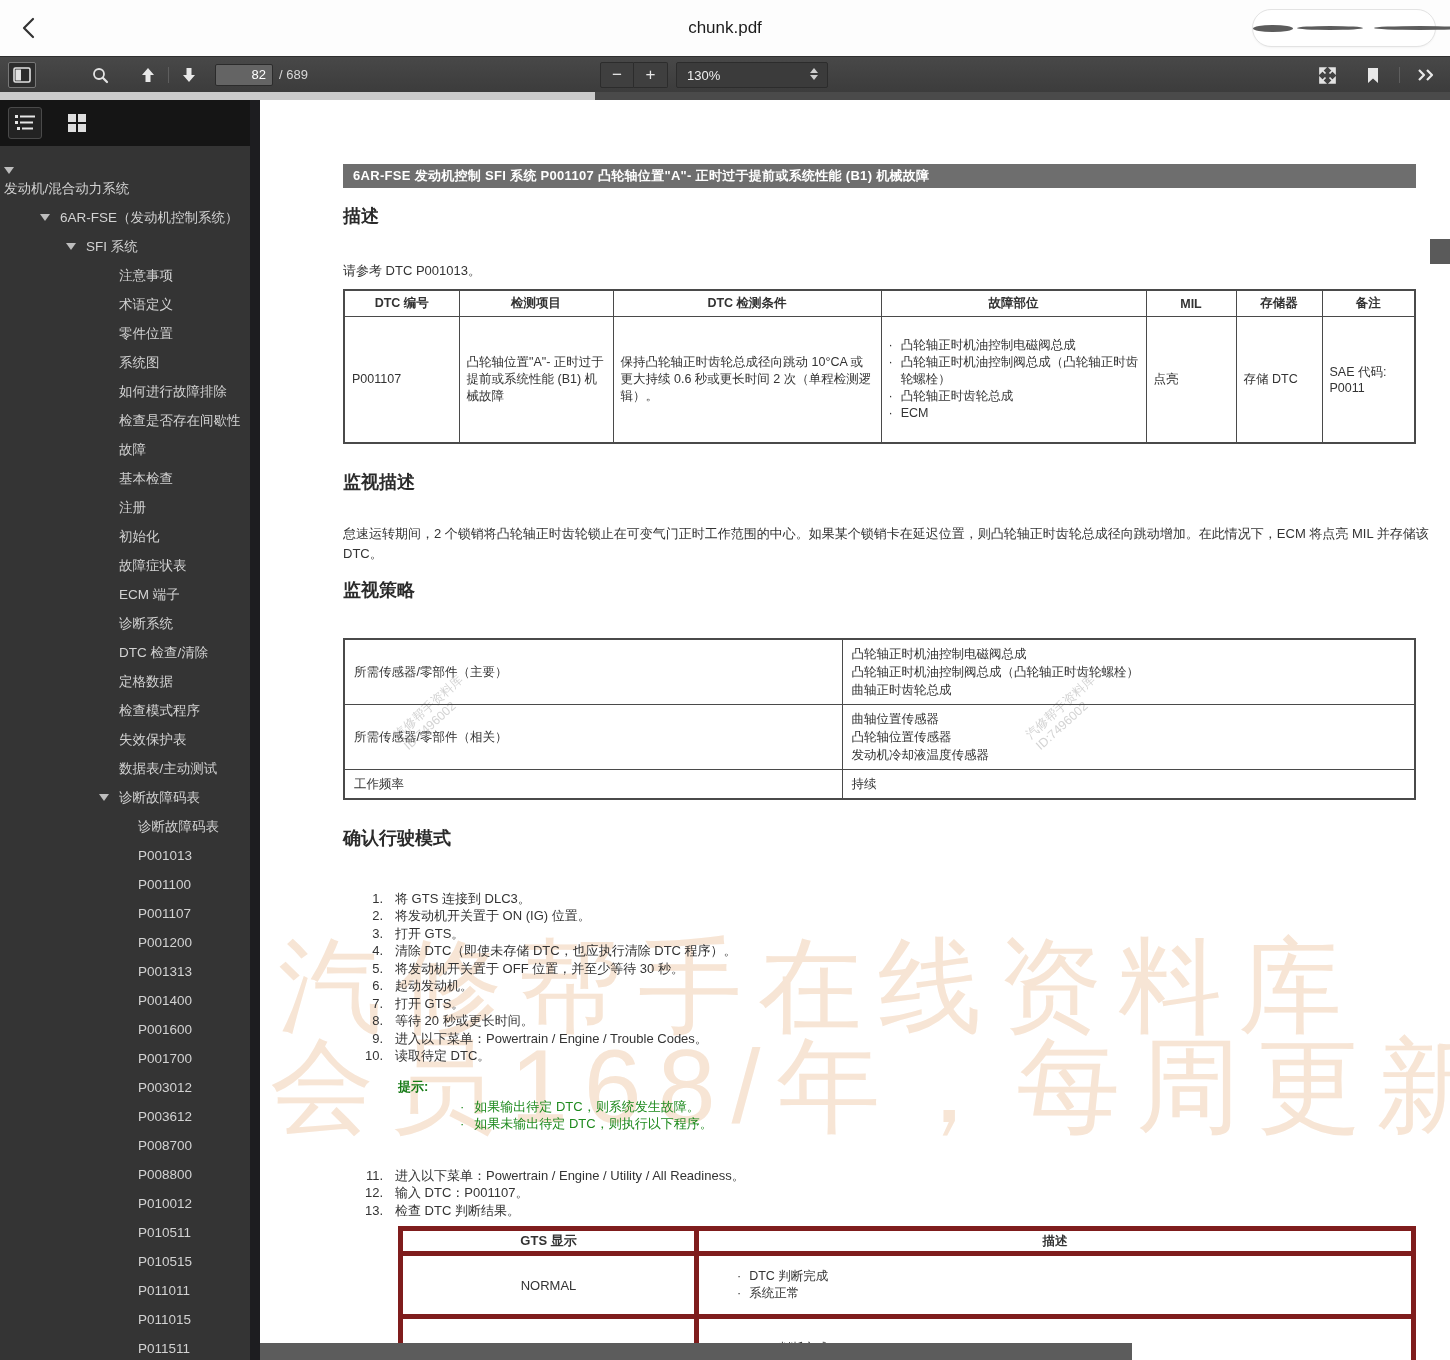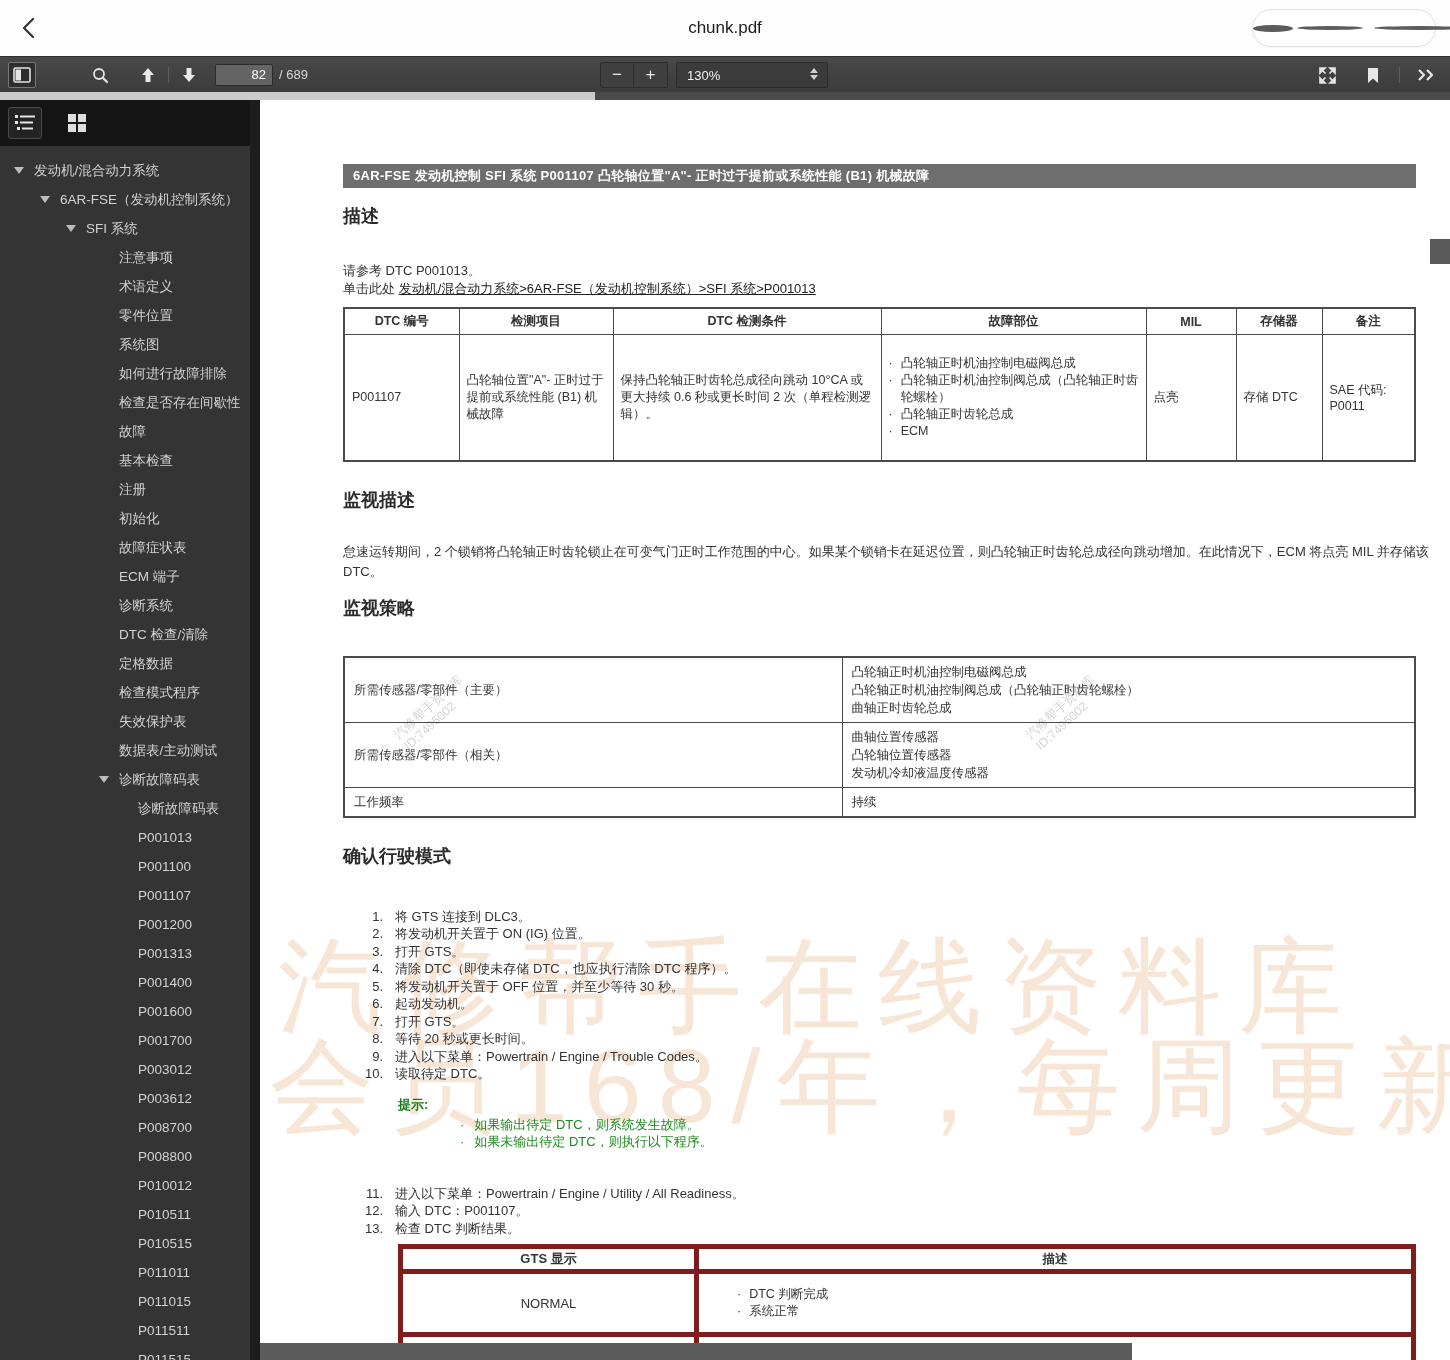--- a/index.html
+++ b/index.html
@@ -47,21 +47,21 @@
   .main { display:flex; height:1260px; }
   .sidebar { width:250px; background:#343434; display:flex; flex-direction:column; overflow:hidden; }
   .side-head { height:46px; background:#151515; display:flex; align-items:center; padding-left:8px; gap:18px; flex:none; }
   .sbtn { width:34px; height:32px; display:flex; align-items:center; justify-content:center; border-radius:3px; cursor:pointer; }
   .sbtn.active { background:#232323; border:1px solid #4a4a4a; }
   .tree { padding:10px 0 0 0; overflow:hidden; }
   .ti { display:flex; align-items:flex-start; line-height:29px; font-size:13.5px; color:#d2d2d2; cursor:pointer; }
   .ti .tri { flex:none; width:20px; padding-top:11px; }
   .ti .tri i { display:block; width:0; height:0; border-left:5px solid transparent; border-right:5px solid transparent;
     border-top:7px solid #bdbdbd; }
-  .d0{ padding-left:14px; } .d1{ padding-left:40px; } .d2{ padding-left:66px; }
+  .d0{ padding-left:4px;flex-direction:column; } .d1{ padding-left:40px; } .d2{ padding-left:66px; }
   .d3{ padding-left:92px;margin-left:7px; } .d4{ padding-left:118px; }
   .splitter { width:10px; background:#1d1d20; flex:none; }
 
   
   .viewer { position:relative; width:1190px; background:#fff; overflow:hidden; }
   .page { position:relative; padding:64px 0 0 83px; width:1156px; color:#333; }
   .content { width:1073px; position:relative; z-index:2; }
   .banner { background:#6e6e6e; color:#fff; font-weight:bold; font-size:13px; padding:3px 10px; letter-spacing:.3px; }
   h2.sec { font-size:18px; font-weight:bold; color:#2b2b2b; }
   .h-desc { margin-top:16px; } .h-mon { margin-top:26px; } .h-strat { margin-top:14px; } .h-conf { margin-top:26px; }
@@ -413,21 +413,20 @@
     <div class="wm-big wm2">会员168/年，每周更新车型</div>
     <div class="wm-diag wmd1"><span>汽修帮手资料库</span><br><span>ID:7496002</span></div>
     <div class="wm-diag wmd2"><span>汽修帮手资料库</span><br><span>ID:7496002</span></div>
 
     <div class="page">
       <div class="content">
         <div class="banner">6AR-FSE 发动机控制  SFI 系统  P001107  凸轮轴位置"A"- 正时过于提前或系统性能 (B1) 机械故障</div>
 
         <h2 class="sec h-desc">描述</h2>
         <div class="bodytext ref-line">请参考 DTC P001013。</div>
-        <div class="bodytext"><span>单击此处 </span><span class="link">发动机/混合动力系统&gt;6AR-FSE（发动机控制系统）&gt;SFI 系统&gt;P001013</span></div>
 
         <table class="dtc-table">
           <tbody>
               <tr>
             <th style="width:115px;">DTC 编号</th>
             <th style="width:154px;">检测项目</th>
             <th style="width:268px;">DTC 检测条件</th>
             <th style="width:265px;">故障部位</th>
             <th style="width:90px;">MIL</th>
             <th style="width:86px;">存储器</th>

